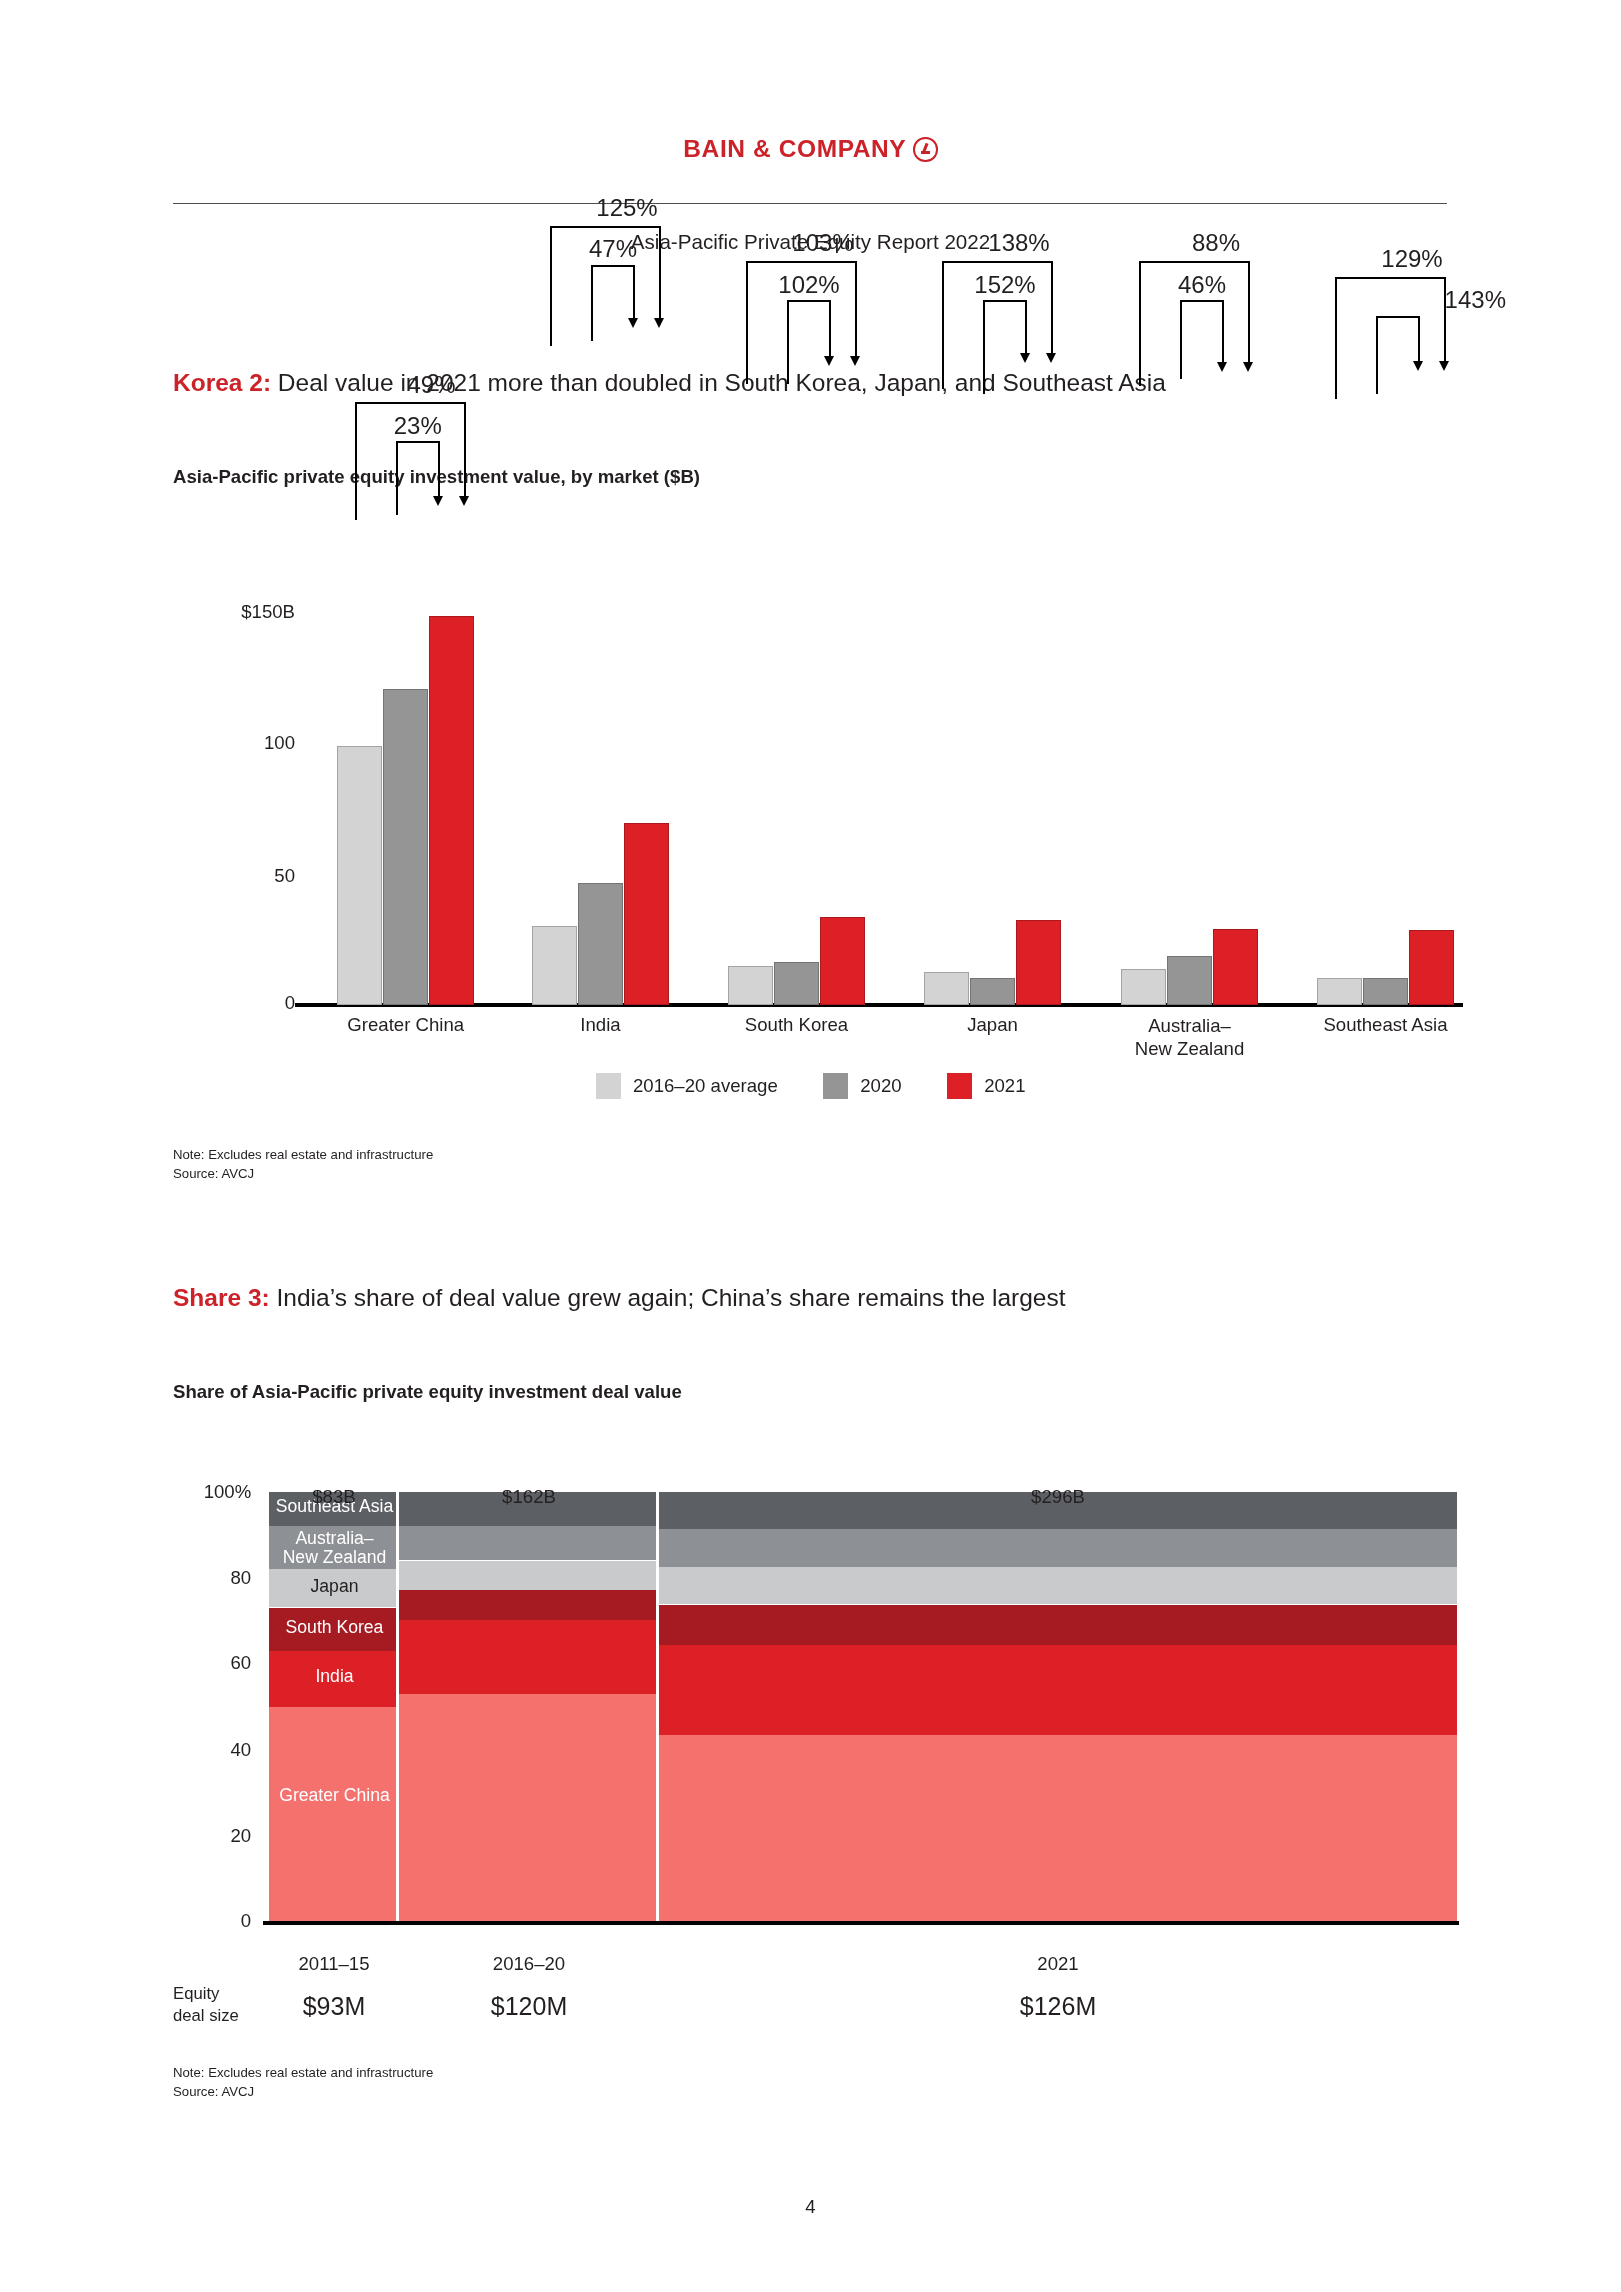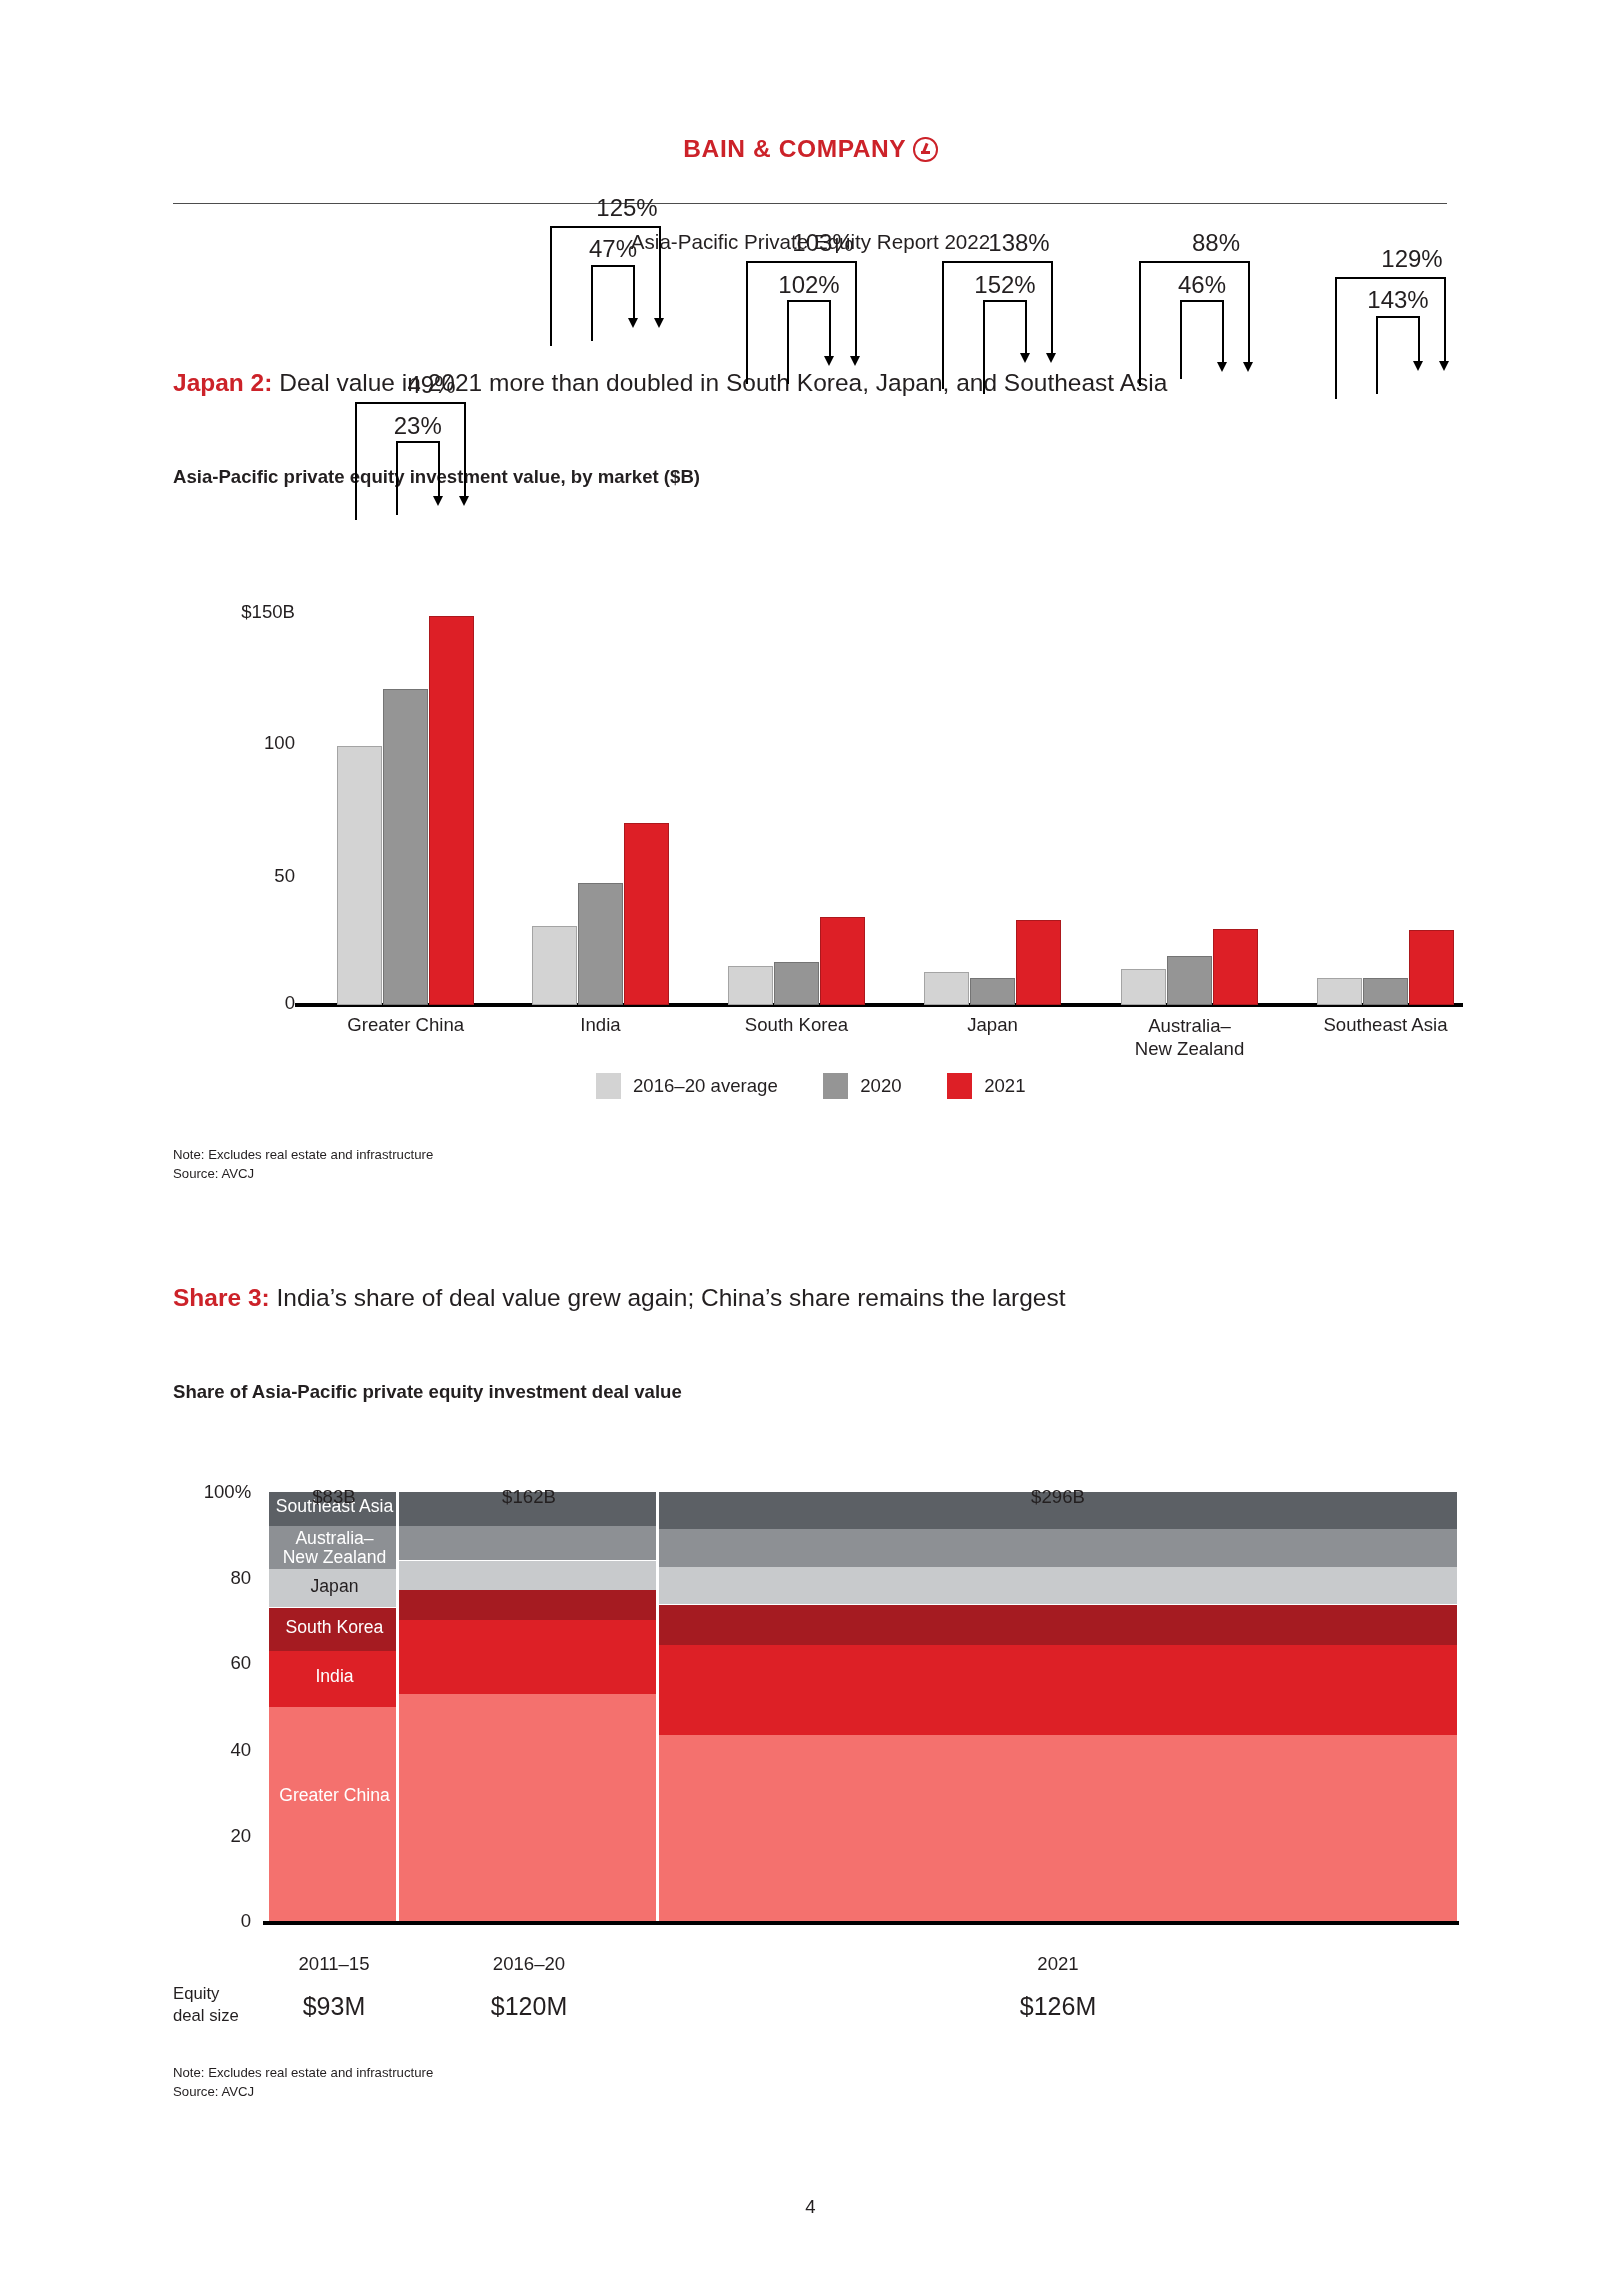--- a/index.html
+++ b/index.html
@@ -267,21 +267,21 @@
 
 <div class="page">
 
   <div class="brand">
     <span>BAIN &amp; COMPANY</span><span class="brand-mark"></span>
   </div>
   <div class="rule"></div>
   <div class="doc-title">Asia-Pacific Private Equity Report 2022</div>
 
   <div class="fig-head" style="top:369px;">
-    <span class="fig-num">Japan 2:</span>
+    <span class="fig-num">Korea 2:</span>
     <span>Deal value in 2021 more than doubled in South Korea, Japan, and Southeast Asia</span>
   </div>
   <div class="fig-sub" style="top:466px;">Asia-Pacific private equity investment value, by market ($B)</div>
 
   <div id="chart1">
 
     <div class="c1-axis-label" style="top:52px;">$150B</div>
     <div class="c1-axis-label" style="top:183px;">100</div>
     <div class="c1-axis-label" style="top:316px;">50</div>
     <div class="c1-axis-label" style="top:443px;">0</div>
@@ -396,21 +396,21 @@
         <div class="c1-bar y21" style="height:75px;"></div>
       </div>
       <div class="ann">
         <div class="lbl" style="left:1004px; top:-304px; width:216px;">129%</div>
         <div class="hline" style="left:1035px; top:-272px; width:110px;"></div>
         <div class="vline" style="left:1035px; top:-272px; height:122px;"></div>
         <div class="vline" style="left:1144px; top:-272px; height:90px;"></div>
         <div class="arrow" style="left:1139px; top:-188px;"></div>
       </div>
       <div class="ann">
-        <div class="lbl" style="left:990px; top:-263px; width:216px;">143%</div>
+        <div class="lbl" style="left:990px; top:-263px; width:216px;text-align:right;">143%</div>
         <div class="hline" style="left:1076px; top:-233px; width:43px;"></div>
         <div class="vline" style="left:1076px; top:-233px; height:78px;"></div>
         <div class="vline" style="left:1118px; top:-233px; height:51px;"></div>
         <div class="arrow" style="left:1113px; top:-188px;"></div>
       </div>
 
       <div class="c1-cat" style="left:-11.8px; width:235px;">Greater China</div>
       <div class="c1-cat" style="left:183px; width:235px;">India</div>
       <div class="c1-cat" style="left:379px; width:235px;">South Korea</div>
       <div class="c1-cat" style="left:575px; width:235px;">Japan</div>

